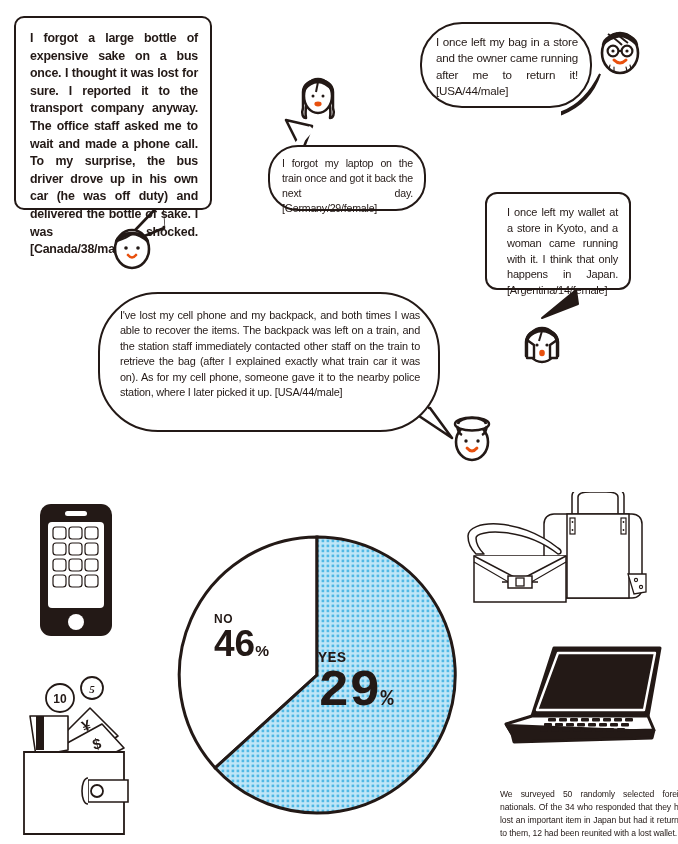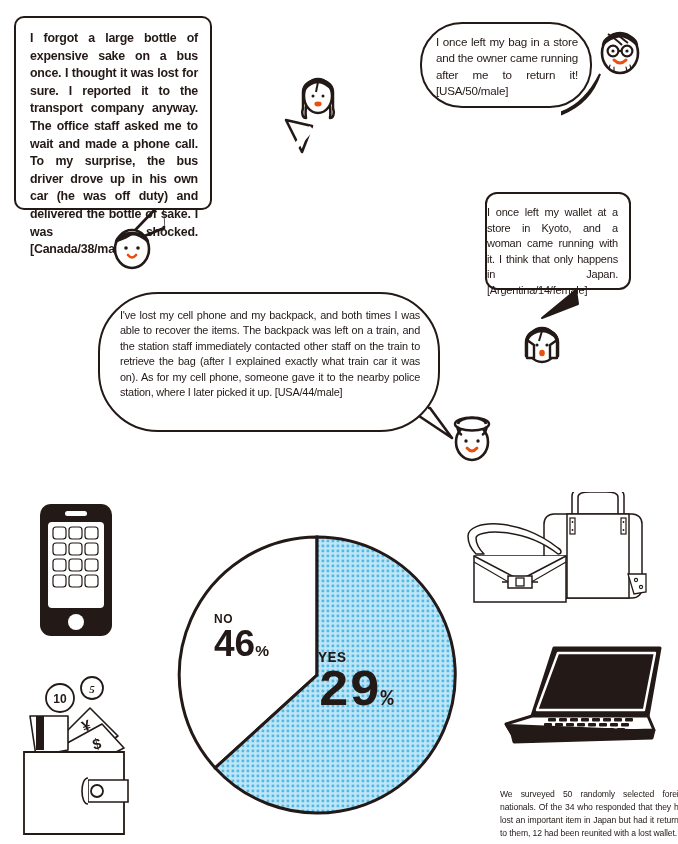--- a/index.html
+++ b/index.html
@@ -24,21 +24,21 @@
     letter-spacing:-0.2px;
   }
   .bubble .txt{display:block;}
 
   .bubble-1{left:14px;top:16px;width:198px;height:194px;padding:12px 12px 10px 14px;
             font-size:12.4px;font-weight:600;text-align:justify;border-radius:10px;}
   .bubble-2{left:420px;top:22px;width:172px;height:86px;padding:10px 12px 8px 14px;
             font-size:11.6px;font-weight:500;text-align:justify;border-radius:42px;}
   .bubble-3{left:268px;top:145px;width:158px;height:66px;padding:9px 11px 7px 12px;
             font-size:10.6px;font-weight:500;text-align:justify;border-radius:30px;}
-  .bubble-4{left:485px;top:192px;width:146px;height:98px;padding:11px 11px 8px 0;
+  .bubble-4{left:485px;top:192px;width:146px;height:98px;padding:11px 11px 8px 20px;
             font-size:11px;font-weight:500;text-align:justify;border-radius:12px;}
   .bubble-5{left:98px;top:292px;width:342px;height:140px;padding:14px 18px 10px 20px;
             font-size:10.9px;font-weight:500;text-align:justify;border-radius:60px;}
 
   
   .tail{position:absolute;overflow:visible;}
 
   
   .face{position:absolute;}
 
@@ -84,41 +84,44 @@
     <path d="M24 12 C20 15, 15 17, 9 19" fill="none" stroke="#231916" stroke-width="2"></path>
     <circle cx="18" cy="26" r="1.8" fill="#231916"></circle>
     <circle cx="30" cy="26" r="1.8" fill="#231916"></circle>
     <path d="M20 33 Q24 38 28 33" fill="none" stroke="#e8500e" stroke-width="2.6" stroke-linecap="round"></path>
   </svg>
 
   <svg class="tail" style="left:560px;top:60px;width:60px;height:60px;" viewBox="0 0 60 60">
     <path d="M2 52 C18 46, 30 34, 40 14 C34 32, 22 46, 2 54 Z" fill="#231916" stroke="#231916" stroke-width="2"></path>
   </svg>
   <div class="bubble bubble-2">
-    <span class="txt">I once left my bag in a store and the owner came running after me to return it! [USA/50/male]</span>
+    <span class="txt">I once left my bag in a store and the owner came running after me to return it! [USA/44/male]</span>
   </div>
 
   <svg class="face" style="left:594px;top:24px;width:52px;height:56px;" viewBox="0 0 52 56">
     <ellipse cx="26" cy="29" rx="18" ry="20" fill="#fff" stroke="#231916" stroke-width="2.6"></ellipse>
     <path d="M9 21 C11 7, 41 7, 43 21 C38 16, 32 12, 26 12 C20 13, 13 16, 9 21 Z" fill="#fff" stroke="#231916" stroke-width="2.4" stroke-linejoin="round"></path>
     <path d="M14 10 C20 14, 24 17, 28 21" fill="none" stroke="#231916" stroke-width="2"></path>
     <path d="M22 9 C26 13, 30 16, 34 19" fill="none" stroke="#231916" stroke-width="1.8"></path>
     <circle cx="19" cy="27" r="5.4" fill="none" stroke="#231916" stroke-width="2.2"></circle>
     <circle cx="33" cy="27" r="5.4" fill="none" stroke="#231916" stroke-width="2.2"></circle>
     <path d="M24.4 27 L27.6 27" stroke="#231916" stroke-width="2"></path>
     <circle cx="19" cy="27" r="1.6" fill="#231916"></circle>
     <circle cx="33" cy="27" r="1.6" fill="#231916"></circle>
     <path d="M20 36 Q26 42 32 36" fill="none" stroke="#e8500e" stroke-width="3" stroke-linecap="round"></path>
     <path d="M16 41 L15 45 M20 43 L20 47 M32 43 L33 47 M36 41 L37 45" stroke="#231916" stroke-width="1.1" stroke-linecap="round"></path>
   </svg>
 
   <svg class="tail" style="left:272px;top:118px;width:60px;height:46px;" viewBox="0 0 60 46">
     <path d="M40 8 L14 2 L30 34 Z" fill="#fff" stroke="#231916" stroke-width="2.6" stroke-linejoin="round"></path>
     <path d="M24 28 L40 10" stroke="#fff" stroke-width="6"></path>
   </svg>
+  <div class="bubble bubble-3">
+    <span class="txt">I forgot my laptop on the train once and got it back the next day. [Germany/29/female]</span>
+  </div>
 
   <svg class="face" style="left:292px;top:68px;width:52px;height:62px;" viewBox="0 0 52 62">
     <path d="M11 24 C11 8, 41 8, 41 24 L41 40 C43 46, 41 50, 38 50 C39 44, 38 38, 37 34
              L15 34 C14 38, 13 44, 14 50 C11 50, 9 46, 11 40 Z" fill="#fff" stroke="#231916" stroke-width="2.5" stroke-linejoin="round"></path>
     <ellipse cx="26" cy="28" rx="14" ry="17" fill="#fff" stroke="#231916" stroke-width="2.5"></ellipse>
     <path d="M12 22 C14 9, 38 9, 40 22 C35 16, 31 14, 26 14 C21 14, 16 17, 12 22 Z" fill="#fff" stroke="#231916" stroke-width="2.4" stroke-linejoin="round"></path>
     <path d="M26 14 L24 24" fill="none" stroke="#231916" stroke-width="2"></path>
     <circle cx="21" cy="28" r="1.5" fill="#231916"></circle>
     <circle cx="31" cy="28" r="1.5" fill="#231916"></circle>
     <ellipse cx="26" cy="36" rx="3.6" ry="2.4" fill="#e8500e"></ellipse>

